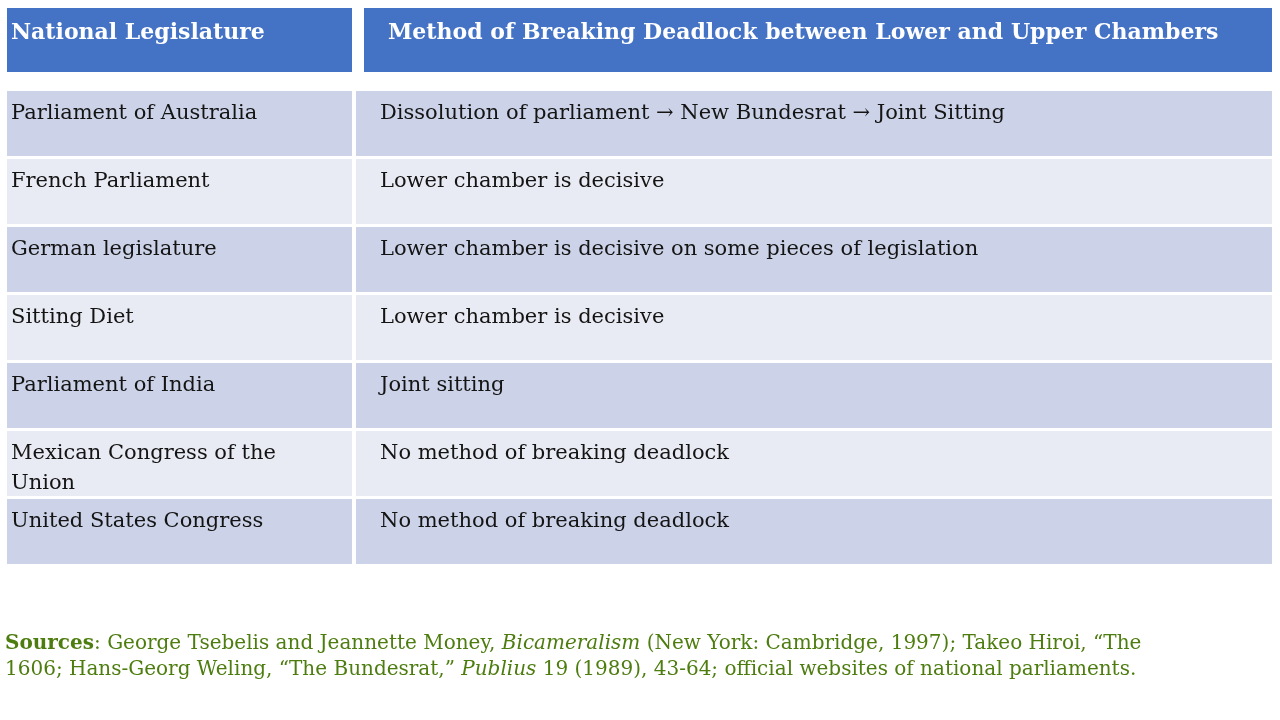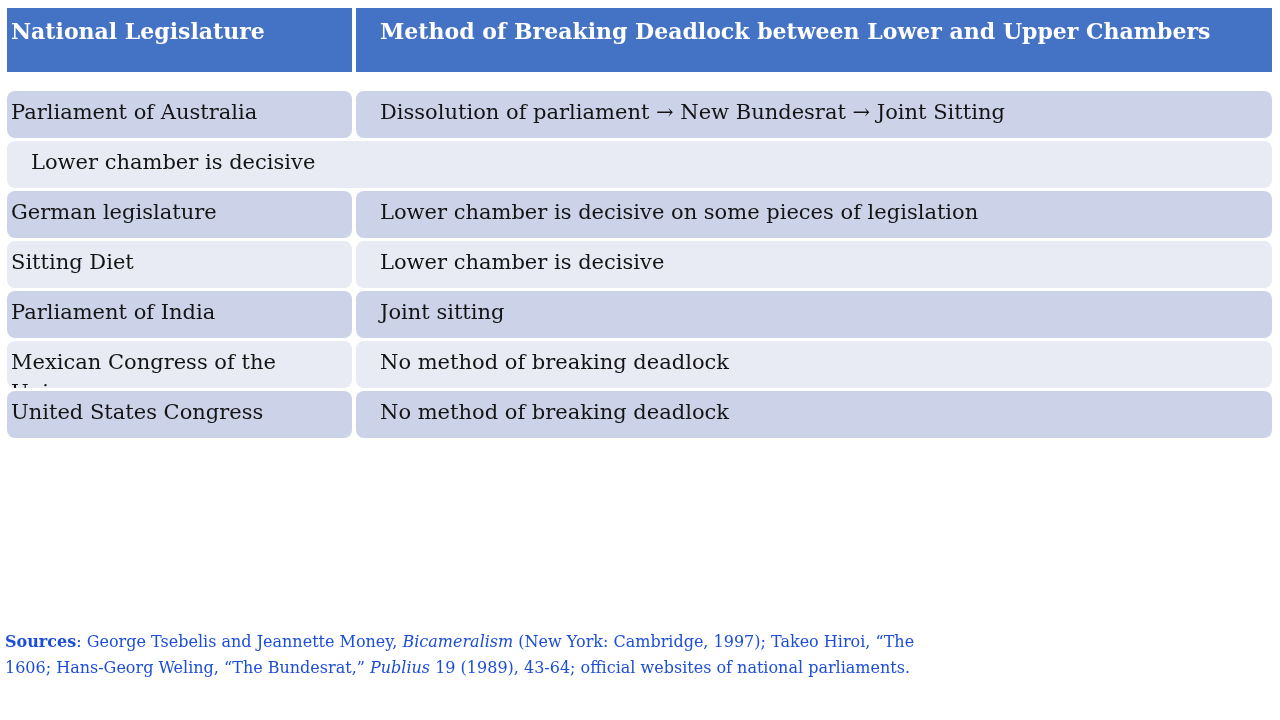--- a/index.html
+++ b/index.html
@@ -13,48 +13,48 @@
     color: var(--body_text, #141414);
     overflow: hidden;
   }
   .table {
     position: absolute;
     left: 7px;
     top: 8px;
     width: 1265px;
   }
   .row { display: flex; margin-top: 3px; }
-  .row.header { margin-top: 0; margin-bottom: 19px; }
+  .row.header { margin-top: 0; margin-bottom: 19px; gap: 8px; }
   .cell {
     padding: 6px 6px 0 4px;
     font-size: 21px;
     line-height: 30px;
     overflow: hidden;
   }
   .c1 { width: 345px; margin-right: 4px; }
   .c2 { flex: 1; padding-left: 24px; }
   .row.header .cell {
     height: 64px;
     background: var(--header_bg, #4472C4);
     color: var(--header_text, #fff);
     font-weight: bold;
     font-size: 22px;
     padding-top: 8px;
   }
-  .row.body .cell { height: 47px; border-radius: 8px; }
+  .row.body .cell { height: 65px; }
   .row.body:nth-child(even) .cell { background: var(--band_dark, #CCD3E8); }
   .row.body:nth-child(odd)  .cell { background: var(--band_light, #E9EBF4); }
   .sources {
     position: absolute;
     left: 5px;
     top: 629px;
     width: 1270px;
-    font-size: 16px;
+    font-size: 20px;
     line-height: 26px;
-    color: #1d4ed8;
+    color: #4d7c0f;
   }
   .src-line { white-space: nowrap; }
   .src-line .b { font-weight: bold; }
   .src-line .i { font-style: italic; }
 </style>
 </head>
 <body>
 
 <div class="page">
 
@@ -65,20 +65,21 @@
       <div class="cell c2">Method of Breaking Deadlock between Lower and Upper Chambers</div>
     </div>
 
     <div class="row body">
       <div class="cell c1">Parliament of Australia</div>
       <div class="cell c2">Dissolution of parliament → New Bundesrat → Joint Sitting</div>
     </div>
 
 
     <div class="row body">
+      <div class="cell c1">French Parliament</div>
       <div class="cell c2">Lower chamber is decisive</div>
     </div>
 
     <div class="row body">
       <div class="cell c1">German legislature</div>
       <div class="cell c2">Lower chamber is decisive on some pieces of legislation</div>
     </div>
 
     <div class="row body">
       <div class="cell c1">Sitting Diet</div>

